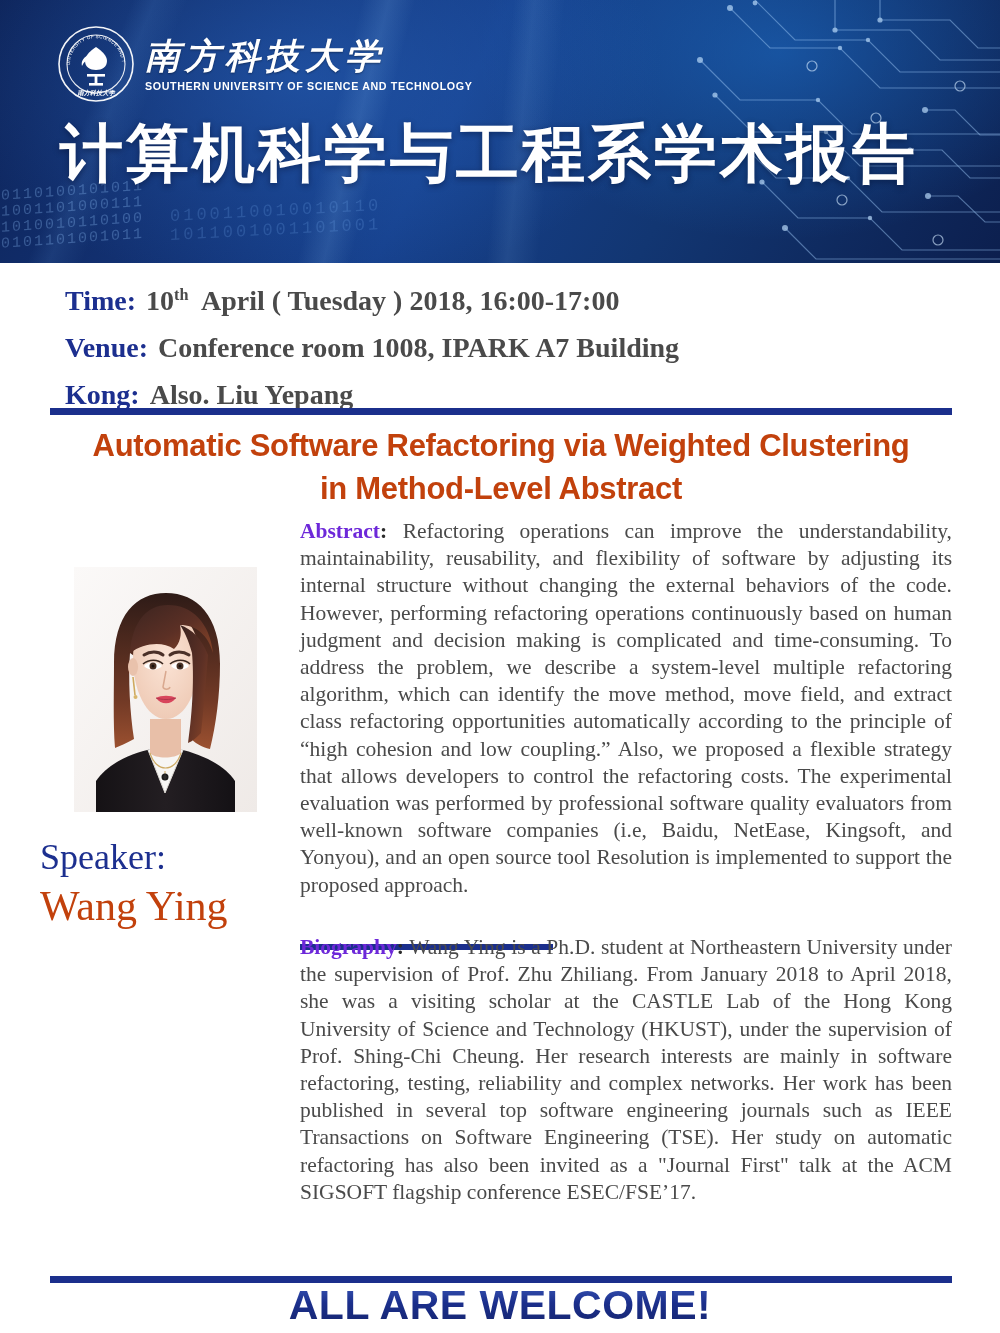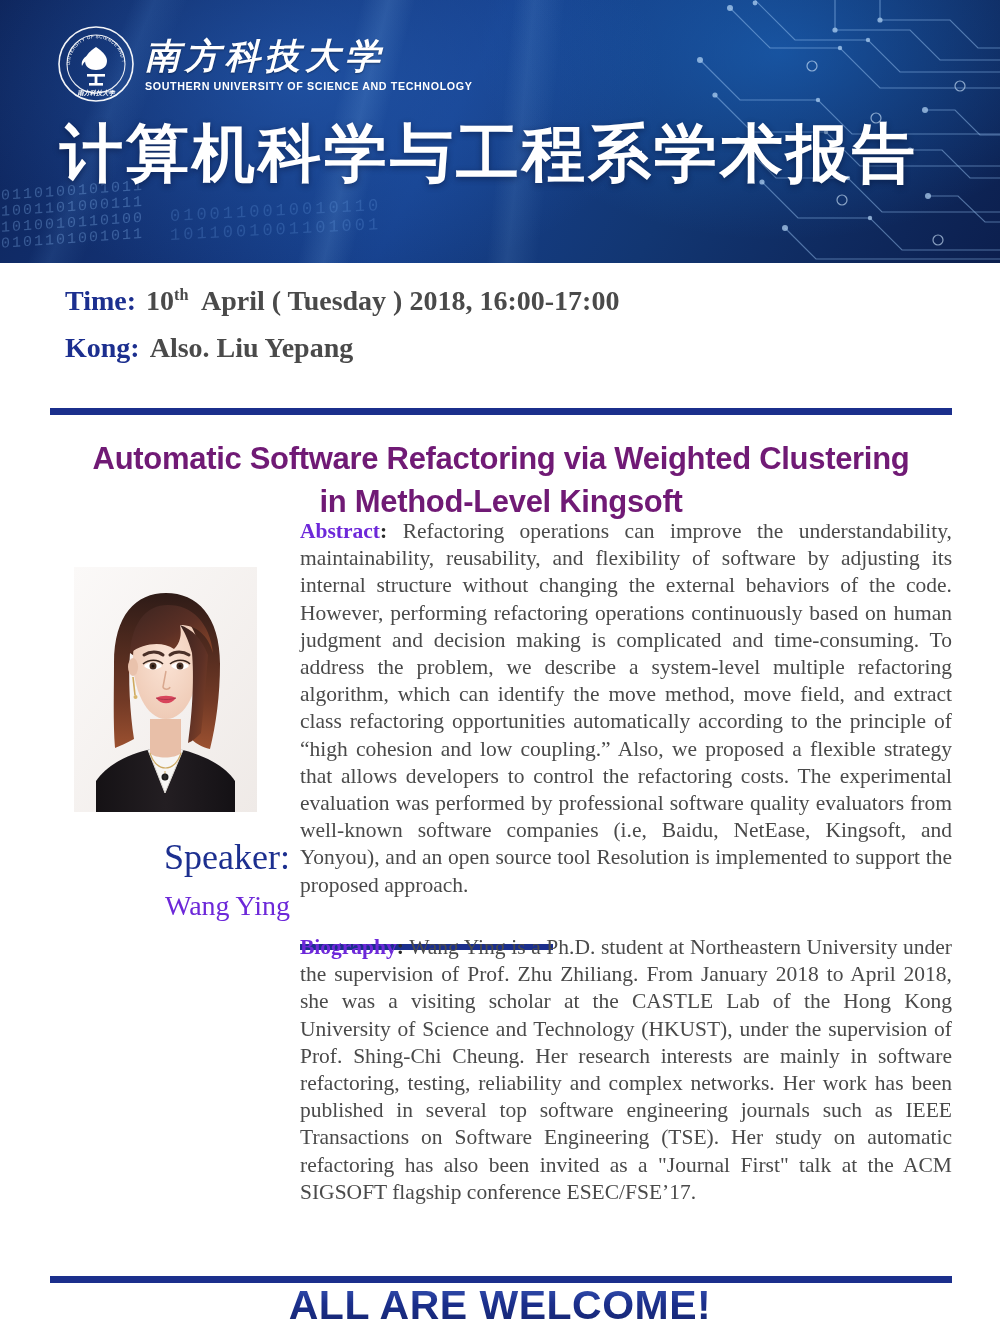--- a/index.html
+++ b/index.html
@@ -165,59 +165,59 @@
     height: 6px;
     background: #1b2f8c;
   }
   #rule-top    { top: 408px; }
   #rule-mid    { top: 944px; }
   #rule-bottom { top: 1276px; }
 
   
   .talk-title {
     position: absolute;
-    left: 55px; top: 437px;
+    left: 55px; top: 424px;
     width: 892px;
     text-align: center;
     font-family: "Liberation Sans", sans-serif;
     font-size: 31px;
     font-weight: bold;
-    color: #701a75;
+    color: #c2410c;
     line-height: 43px;
     letter-spacing: -0.3px;
   }
 
   
   .speaker-col {
     position: absolute;
     left: 40px; top: 560px;
     width: 250px;
-    text-align: right;
+    text-align: left;
   }
   .photo-frame {
     width: 183px; height: 245px;
     margin: 7px auto 0 auto;
     overflow: hidden;
     background: #f4f1ef;
     position: relative;
   }
   .photo-svg { display: block; width: 183px; height: 245px; }
 
   .speaker-label {
     margin-top: 22px;
     font-family: "Liberation Serif", serif;
     font-size: 36px;
     color: #1c2f8f;
     line-height: 46px;
   }
   .speaker-name {
     margin-top: 2px;
     font-family: "Liberation Serif", serif;
-    font-size: 28px;
-    color: #6d28d9;
+    font-size: 42px;
+    color: #c2410c;
     line-height: 48px;
   }
 
   
   .body-col {
     position: absolute;
     left: 300px;
     width: 652px;
     font-family: "Liberation Serif", serif;
     font-size: 21.5px;
@@ -350,31 +350,34 @@
     </div>
 
     <div class="hdr-title-cn">计算机科学与工程系学术报告</div>
   </div>
 
   <div class="info">
     <div class="info-row">
       <span class="info-label">Time:</span><span class="info-value"><span>10</span><sup class="ord">th</sup>&nbsp; <span>April ( Tuesday ) 2018, 16:00-17:00</span></span>
     </div>
     <div class="info-row">
+      <span class="info-label">Venue:</span><span class="info-value">Conference room 1008, IPARK A7 Building</span>
+    </div>
+    <div class="info-row">
       <span class="info-label">Kong:</span><span class="info-value">Also. Liu Yepang</span>
     </div>
   </div>
 
   <div class="rule-full" id="rule-top"></div>
   <div class="rule-short" id="rule-mid"></div>
   <div class="rule-full" id="rule-bottom"></div>
 
   <div class="talk-title">
     <span>Automatic Software Refactoring via Weighted Clustering</span><br>
-    <span>in Method-Level Kingsoft</span>
+    <span>in Method-Level Abstract</span>
   </div>
 
   <div class="speaker-col">
     <div class="photo-frame">
       <svg class="photo-svg" viewBox="0 0 183 245">
         <defs>
           <linearGradient id="bgG" x1="0" y1="0" x2="1" y2="1">
             <stop offset="0%" stop-color="#fbf9f8"></stop>
               <stop offset="100%" stop-color="#efeae7"></stop>
           </linearGradient>

